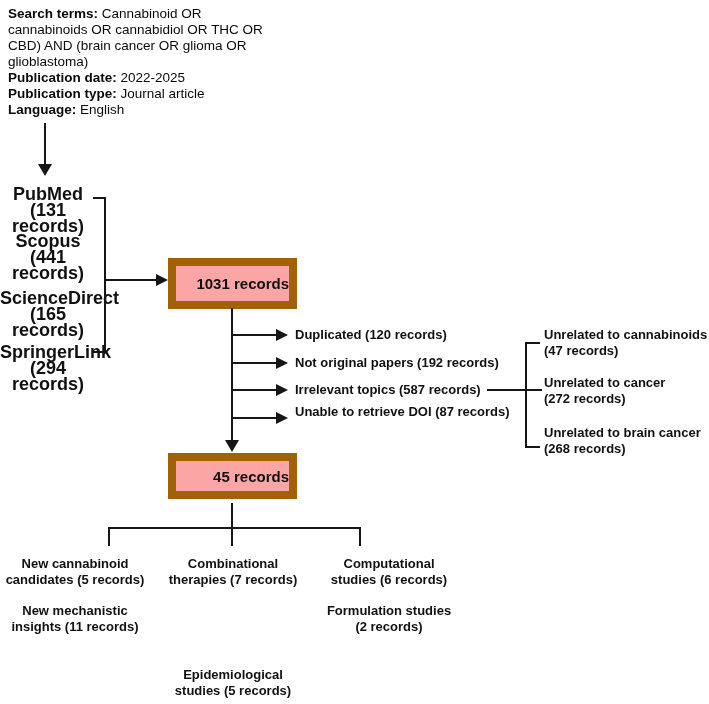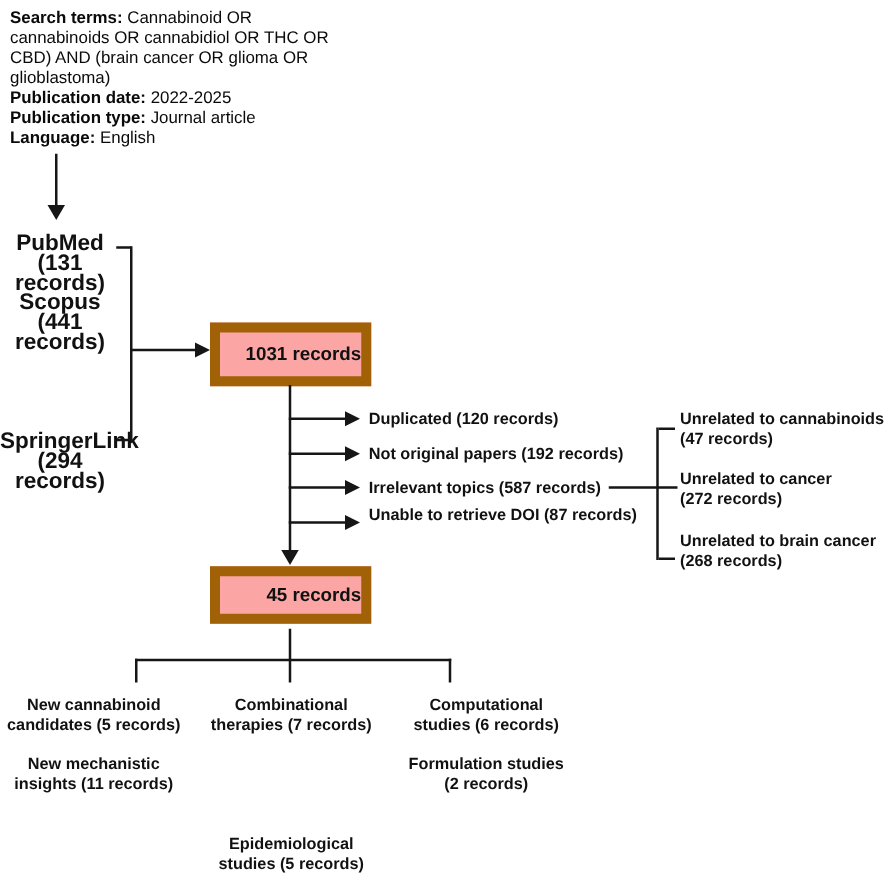--- a/index.html
+++ b/index.html
@@ -39,20 +39,24 @@
   <div class="vline" style="left:44px;top:123px;height:42px"></div>
   <div class="arr-d" style="left:38px;top:164px"></div>
 
   <div class="dbgroup" style="top:186px">
     <div>PubMed</div>
     <div>(131 records)</div>
   </div>
   <div class="dbgroup" style="top:233px">
     <div>Scopus</div>
     <div>(441 records)</div>
+  </div>
+  <div class="dbgroup" style="top:290px">
+    <div>ScienceDirect</div>
+    <div>(165 records)</div>
   </div>
   <div class="dbgroup" style="top:344px">
     <div>SpringerLink</div>
     <div>(294 records)</div>
   </div>
 
   <div class="hline" style="left:93px;top:197px;width:12px"></div>
   <div class="vline" style="left:104px;top:197px;height:156px"></div>
   <div class="hline" style="left:93px;top:351px;width:12px"></div>
 

